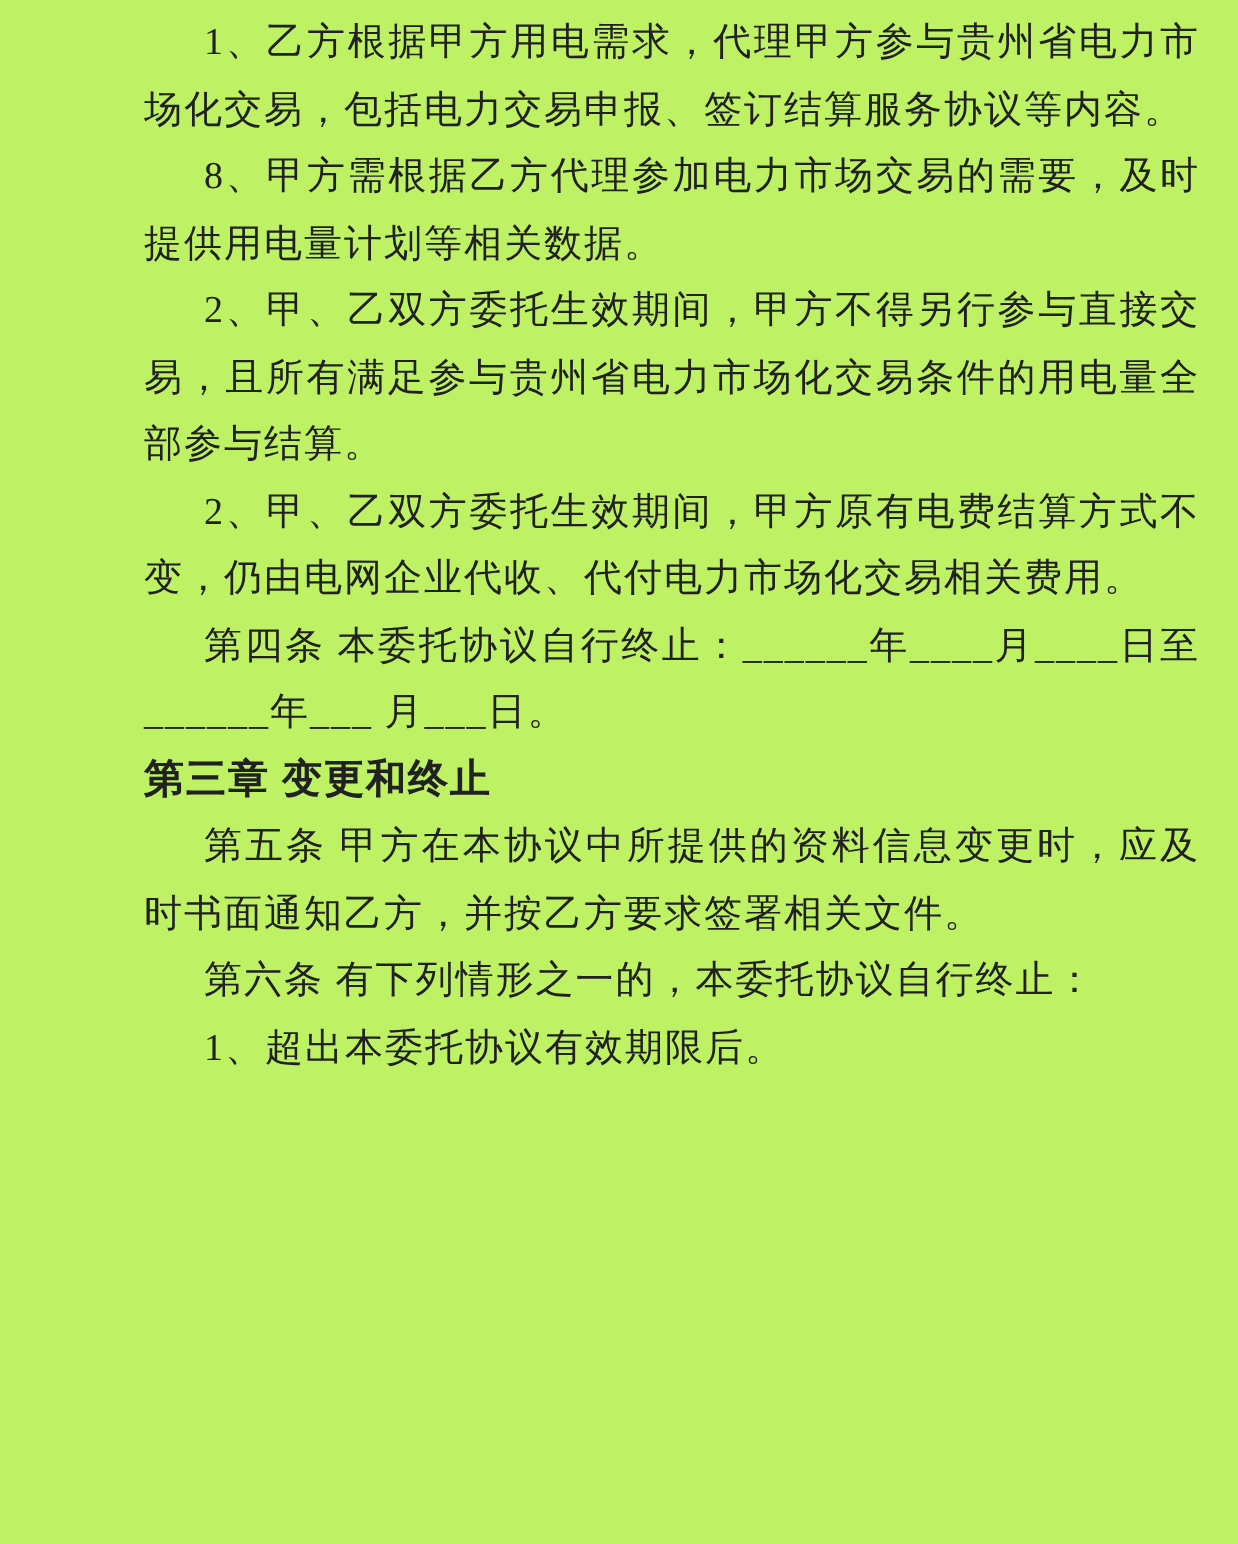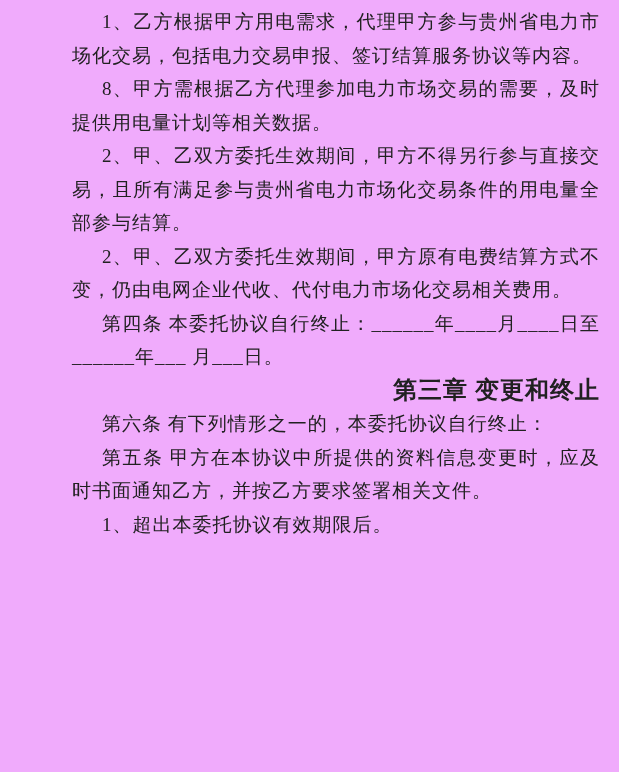--- a/index.html
+++ b/index.html
@@ -4,21 +4,21 @@
 <style>
   html, body {
     margin: 0;
     padding: 0;
     background: #ffffff;
   }
   .page {
     position: relative;
     width: 619px;
     height: 772px;
-    background: #f0abfc;
+    background: #bef264;
     overflow: hidden;
     box-sizing: border-box;
     padding: 5px 19px 0 72px;
     font-family: "Liberation Serif", "DejaVu Serif", serif;
   }
   .doc-text {
     color: #212121;
     font-size: 19px;
     line-height: 33.5px;
     letter-spacing: 1px;
@@ -27,32 +27,32 @@
     margin: 0;
     padding: 0;
     text-align: justify;
     text-justify: inter-ideograph;
     text-indent: 30px;
     word-break: break-all;
   }
   p.heading {
     margin: 0;
     padding: 0;
-    text-align: right;
+    text-align: left;
     text-indent: 0;
     font-weight: bold;
-    font-size: 24px;
+    font-size: 20px;
   }
 </style>
 </head>
 <body>
 
 <div class="page doc-text">
   <p class="para">1、乙方根据甲方用电需求，代理甲方参与贵州省电力市场化交易，包括电力交易申报、签订结算服务协议等内容。</p>
   <p class="para">8、甲方需根据乙方代理参加电力市场交易的需要，及时提供用电量计划等相关数据。</p>
   <p class="para">2、甲、乙双方委托生效期间，甲方不得另行参与直接交易，且所有满足参与贵州省电力市场化交易条件的用电量全部参与结算。</p>
   <p class="para">2、甲、乙双方委托生效期间，甲方原有电费结算方式不变，仍由电网企业代收、代付电力市场化交易相关费用。</p>
   <p class="para">第四条 本委托协议自行终止：______年____月____日至______年___ 月___日。</p>
   <p class="heading">第三章 变更和终止</p>
+  <p class="para">第五条 甲方在本协议中所提供的资料信息变更时，应及时书面通知乙方，并按乙方要求签署相关文件。</p>
   <p class="para">第六条 有下列情形之一的，本委托协议自行终止：</p>
-  <p class="para">第五条 甲方在本协议中所提供的资料信息变更时，应及时书面通知乙方，并按乙方要求签署相关文件。</p>
   <p class="para">1、超出本委托协议有效期限后。</p>
 </div>
 
 </body></html>

